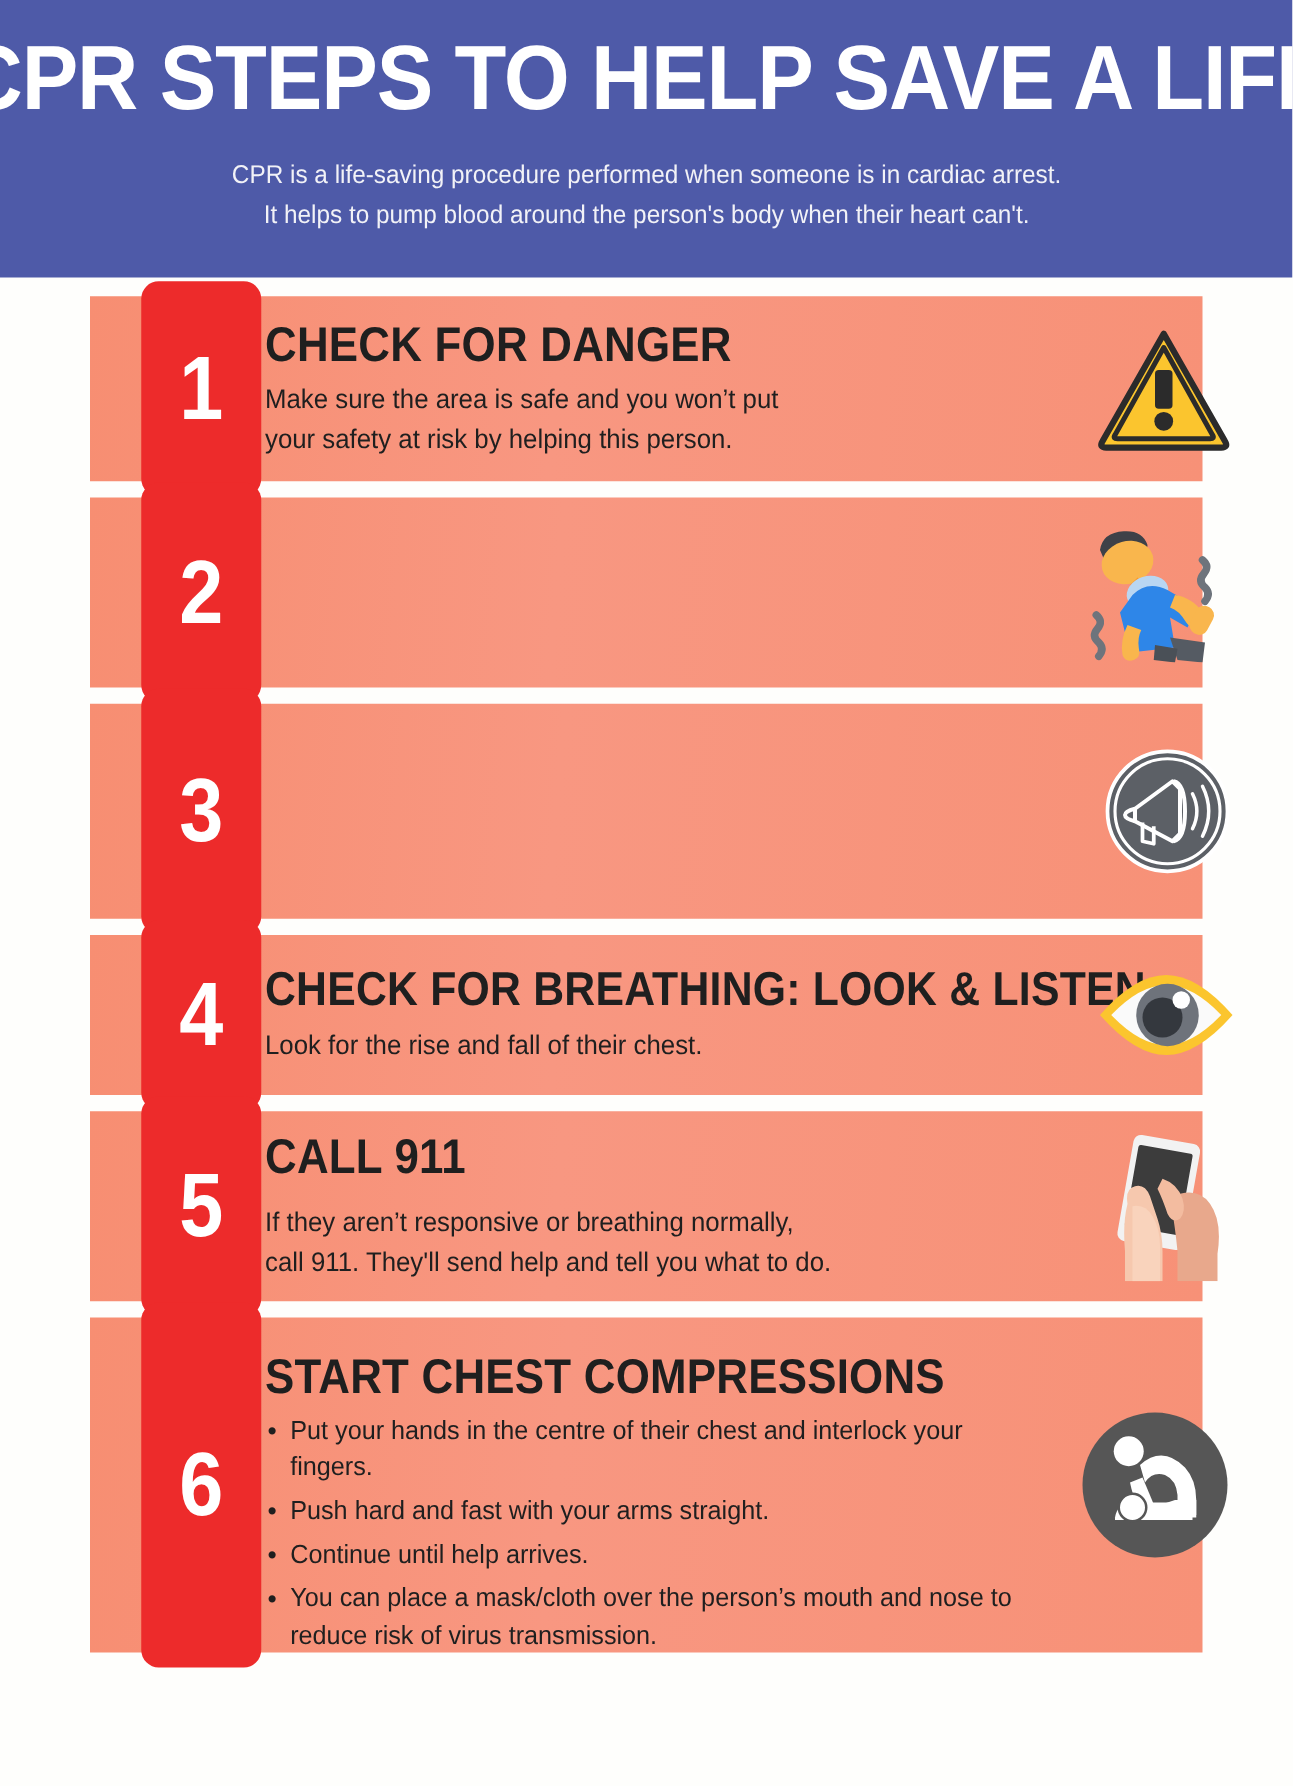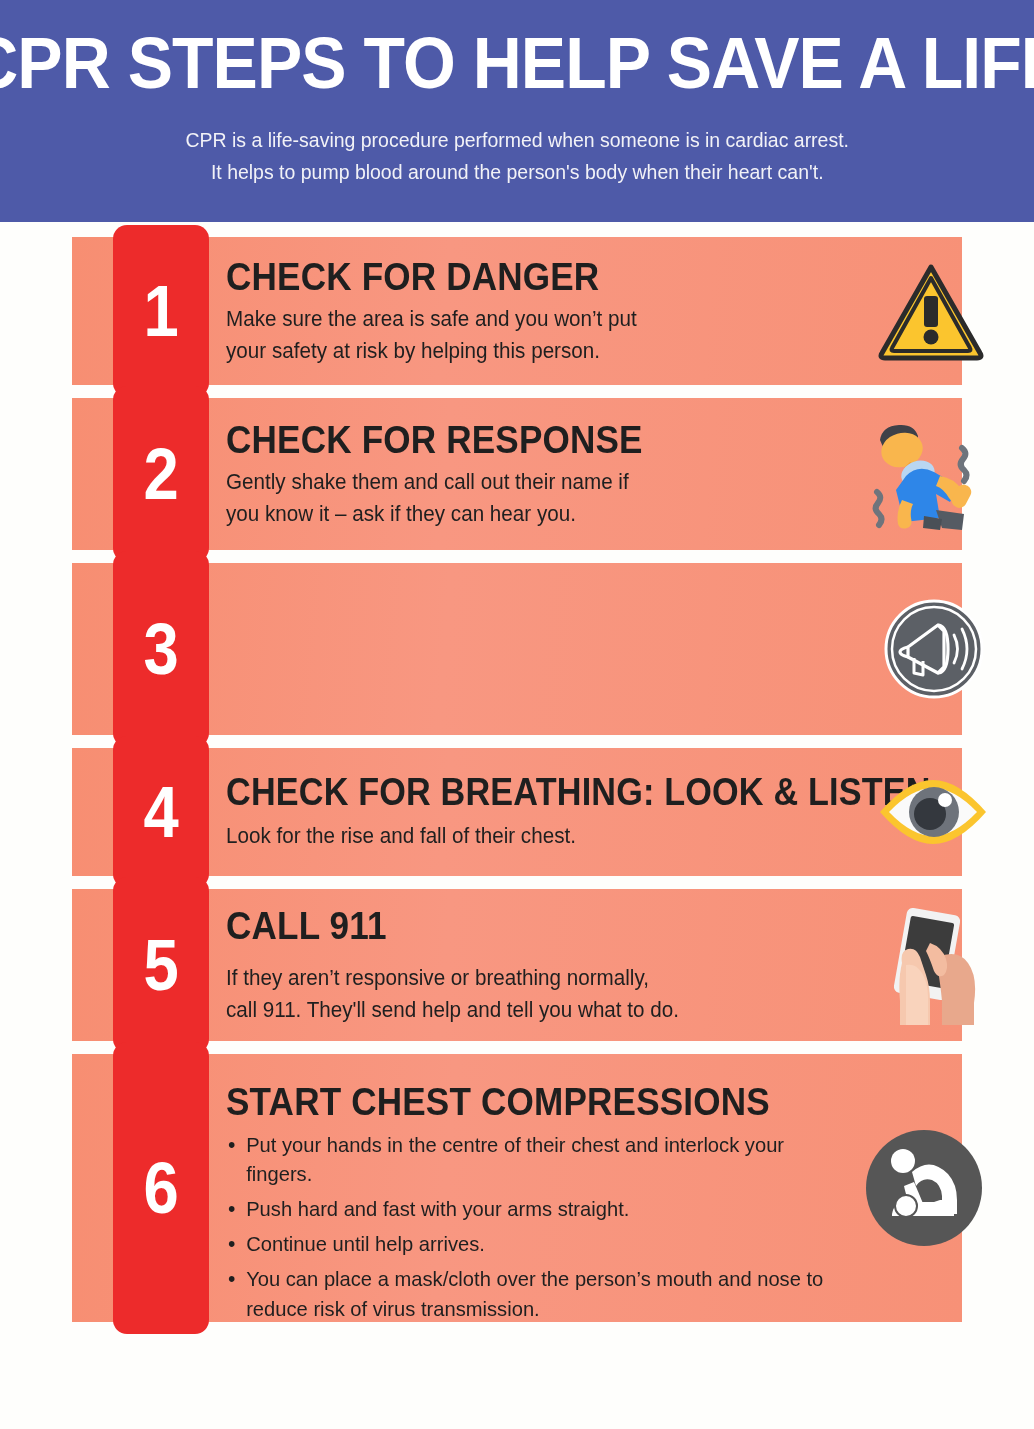--- a/index.html
+++ b/index.html
@@ -80,21 +80,21 @@
     font-family:"Liberation Sans Narrow","Liberation Sans",sans-serif;
     font-size:72px;
     font-weight:bold;
     line-height:1;
     transform:scaleX(0.88);
   }
 
   
   .content {
     position:absolute;
-    left:226px; top:0;
+    left:212px; top:0;
     width:590px; height:100%;
     display:flex; flex-direction:column; justify-content:center;
     z-index:2;
   }
   .step-title {
     color:#1F1F1F;
     font-family:"Liberation Sans Narrow","Liberation Sans",sans-serif;
     font-size:39px;
     font-weight:bold;
     letter-spacing:0.2px;
@@ -189,27 +189,20 @@
         <circle cx="55" cy="76" r="7.5" fill="#2B2B2B"></circle>
       </svg>
     </div>
   </div>
 
   <div class="step s2">
     <div class="card"></div>
     <div class="badge">
       <span class="badge-num">2</span>
     </div>
-    <div class="content">
-      <div class="step-title">CHECK FOR RESPONSE</div>
-      <div class="step-body">
-        <p>Gently shake them and call out their name if</p>
-        <p>you know it – ask if they can hear you.</p>
-      </div>
-    </div>
     <div class="icon-slot">
       <svg width="120" height="112" viewBox="0 0 120 112">
 
         <path d="M14 22 Q16 8 33 7 Q48 6 52 18 L50 34 Q44 22 31 24 Q22 26 20 36 Z" fill="#3E4148"></path>
 
         <ellipse cx="36" cy="32" rx="21" ry="17" fill="#F9B64D" transform="rotate(-16 36 32)"></ellipse>
 
         <path d="M44 44 L56 52 L48 60 L38 50 Z" fill="#F79B2E"></path>
 
         <ellipse cx="52" cy="56" rx="17" ry="13" fill="#B9D6F2" transform="rotate(-18 52 56)"></ellipse>

